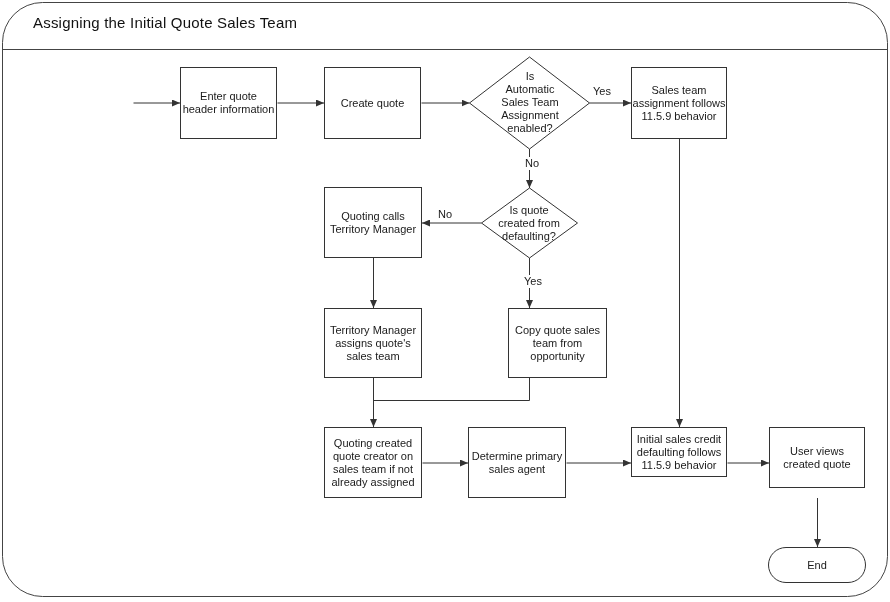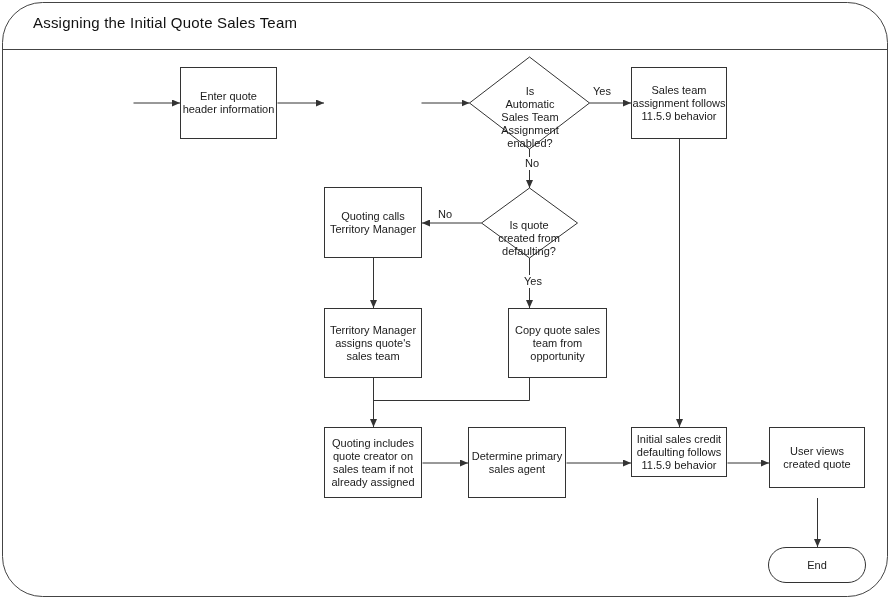--- a/index.html
+++ b/index.html
@@ -13,21 +13,21 @@
   }
   .node {
     position:absolute; box-sizing:border-box; background:#fff;
     border:1.5px solid #333;
     display:flex; align-items:center; justify-content:center;
     text-align:center; font-size:11px; line-height:13px; white-space:pre-line;
   }
   .terminator { border-radius:18px; border-width:1px; }
   .dtext {
     position:absolute; display:flex; align-items:center; justify-content:center;
-    text-align:center; font-size:11px; line-height:13px; white-space:pre-line;margin-top:15px;
+    text-align:center; font-size:11px; line-height:13px; white-space:pre-line;
   }
   .elabel {
     position:absolute; font-size:11px; line-height:13px; text-align:center;
   }
   .elabel.bg { background:#fff; padding:0 2px; }
 </style>
 </head>
 <body>
 
 <div class="stage">
@@ -59,32 +59,33 @@
     <line x1="422.5" y1="463" x2="468" y2="463" stroke="#333" marker-end="url(#arw)"></line>
     <line x1="566.5" y1="463" x2="631" y2="463" stroke="#333" marker-end="url(#arw)"></line>
     <line x1="727.5" y1="463" x2="769" y2="463" stroke="#333" marker-end="url(#arw)"></line>
     <line x1="817.5" y1="498" x2="817.5" y2="547" stroke="#333" marker-end="url(#arw)"></line>
   </svg>
 
   <div class="diagram-title">Assigning the Initial Quote Sales Team</div>
 
   <div class="node" style="left:180px; top:67px;  width:97px; height:72px;">Enter quote
 header information</div>
+  <div class="node" style="left:324px; top:67px;  width:97px; height:72px;">Create quote</div>
   <div class="node" style="left:631px; top:67px;  width:96px; height:72px;">Sales team
 assignment follows
 11.5.9 behavior</div>
   <div class="node" style="left:324px; top:187px; width:98px; height:71px;">Quoting calls
 Territory Manager</div>
   <div class="node" style="left:324px; top:308px; width:98px; height:70px;">Territory Manager
 assigns quote's
 sales team</div>
   <div class="node" style="left:480px; top:308px; width:99px; height:70px;margin-left:28px;">Copy quote sales
 team from
 opportunity</div>
-  <div class="node" style="left:324px; top:427px; width:98px; height:71px;">Quoting includes
+  <div class="node" style="left:324px; top:427px; width:98px; height:71px;">Quoting created
 quote creator on
 sales team if not
 already assigned</div>
   <div class="node" style="left:468px; top:427px; width:98px; height:71px;">Determine primary
 sales agent</div>
   <div class="node" style="left:631px; top:427px; width:96px; height:50px;">Initial sales credit
 defaulting follows
 11.5.9 behavior</div>
   <div class="node" style="left:769px; top:427px; width:96px; height:61px;">User views
 created quote</div>

